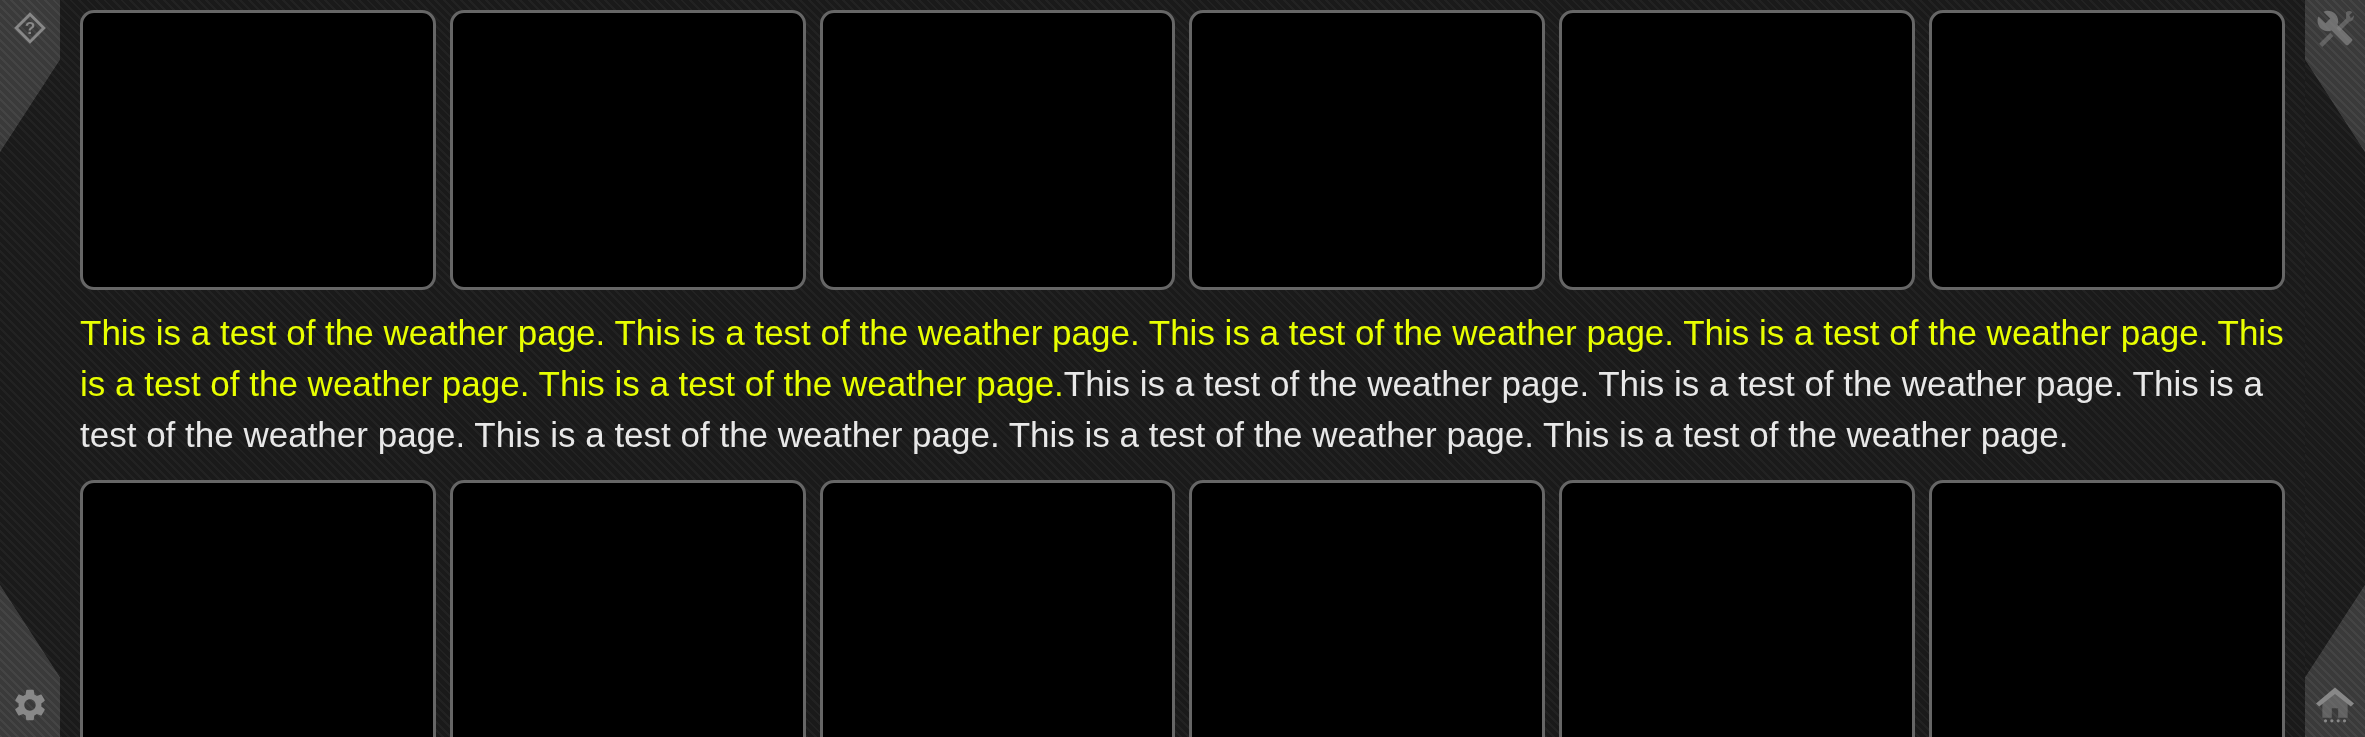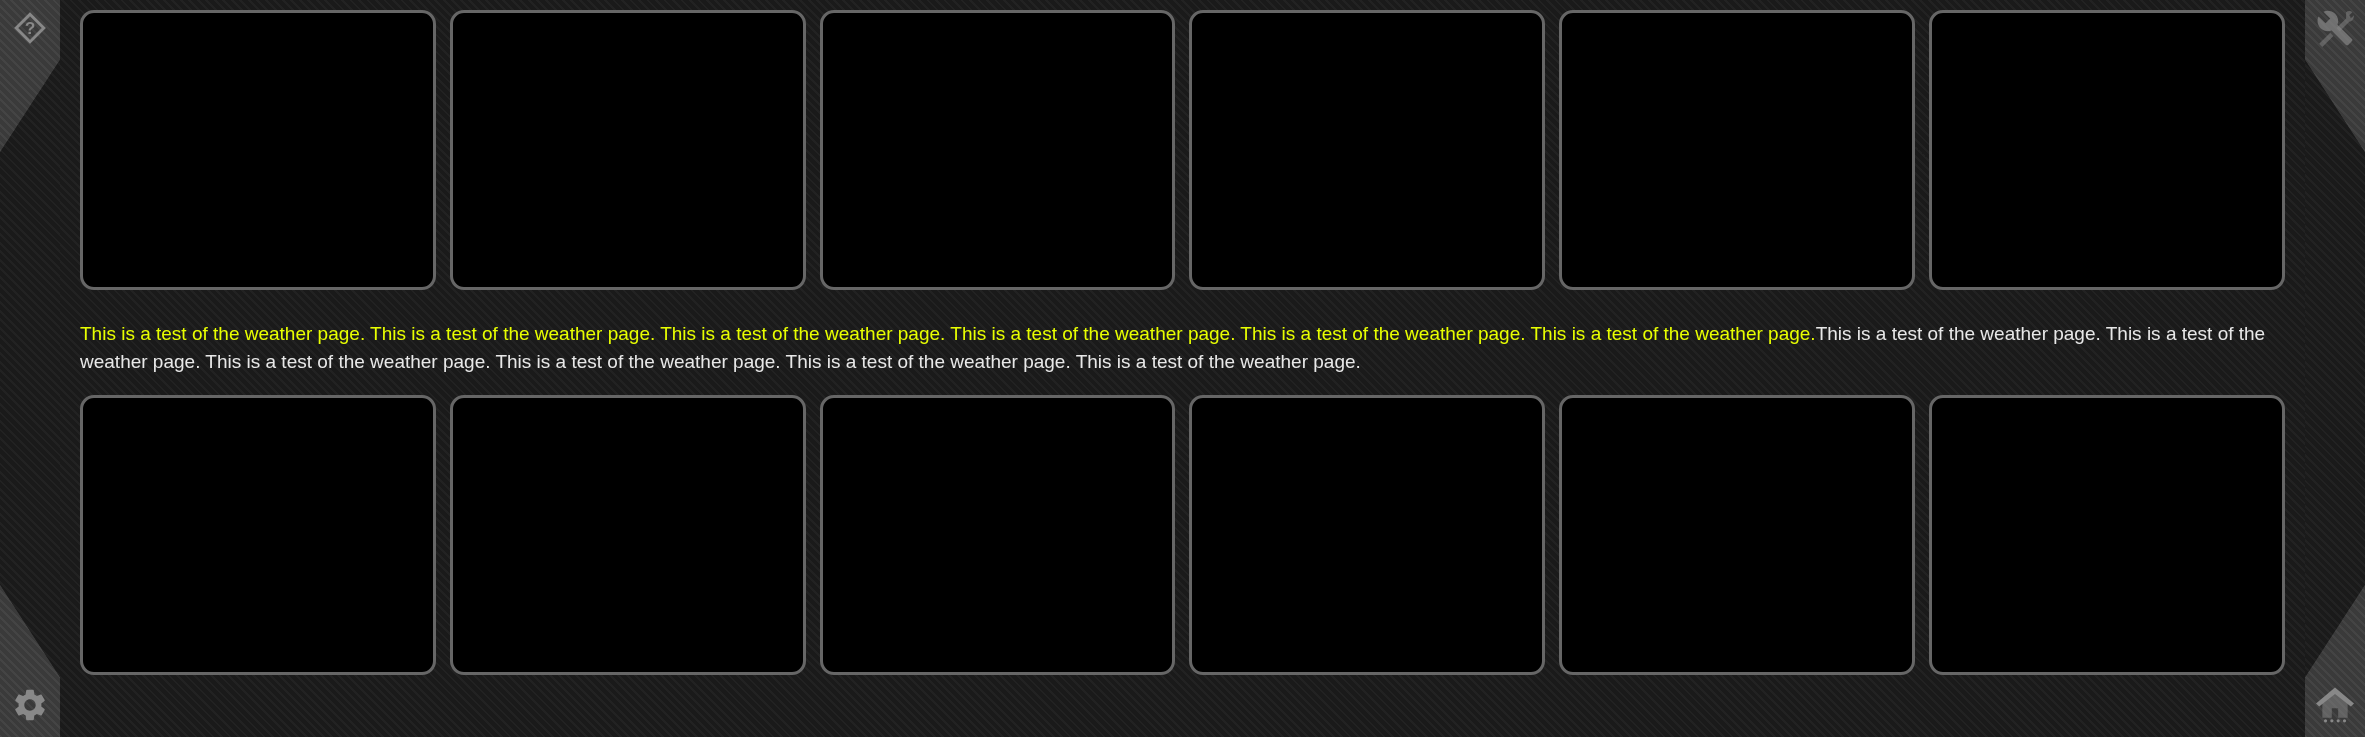--- a/index.html
+++ b/index.html
@@ -99,22 +99,22 @@
   .card {
     flex: 1;
     height: 280px;
     background: #000;
     border: 3px solid #666;
     border-radius: 14px;
     box-shadow: inset 0 0 8px rgba(0,0,0,0.8);
   }
   
   .text-block {
-    padding: 30px 0 20px 0;
-    font-size: 19px;
+    padding: 18px 0 20px 0;
+    font-size: 35px;
     line-height: 1.45;
     color: #e8e8e8;
     font-weight: 500;
   }
   
   .text-yellow { color: #e8ff00; }
   .text-white { color: #e8e8e8; }
 </style>
 </head>
 <body>

